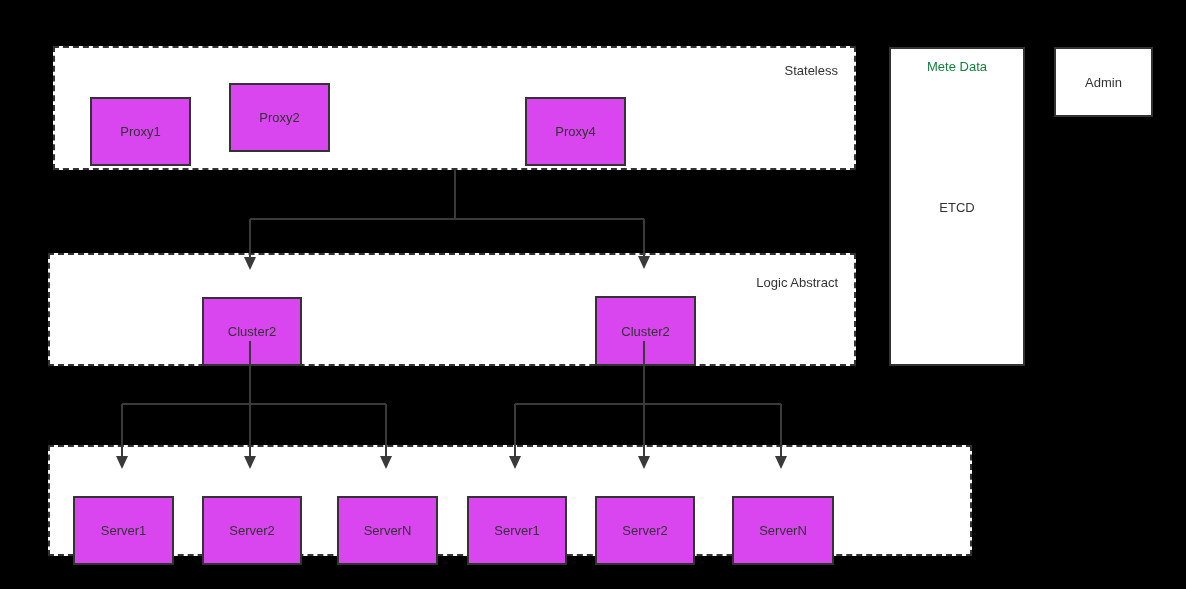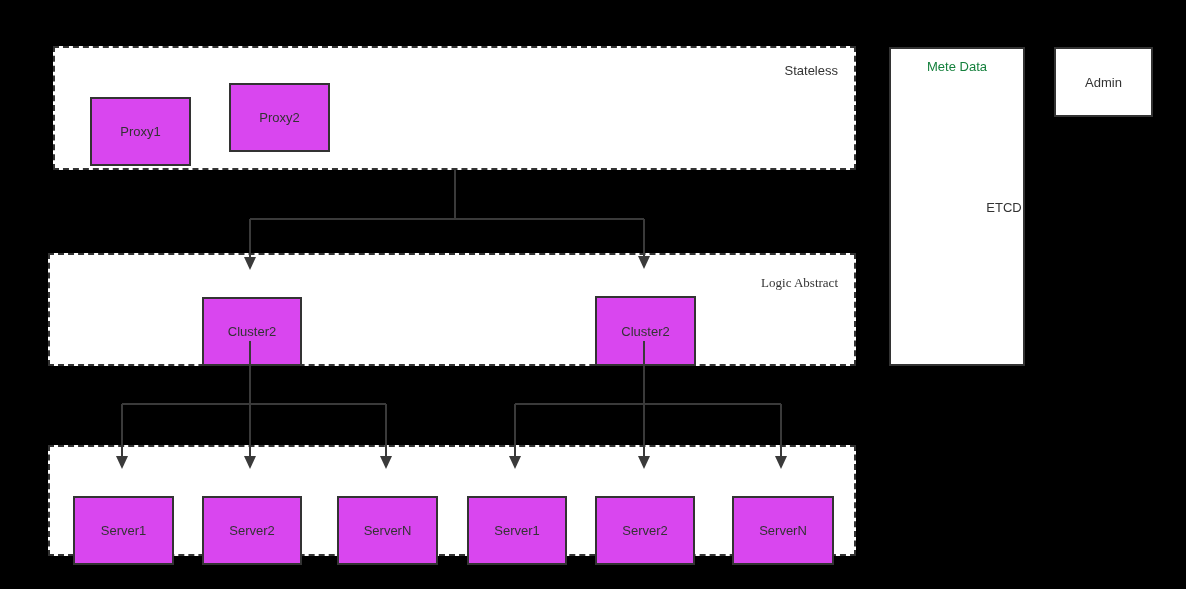--- a/index.html
+++ b/index.html
@@ -65,21 +65,20 @@
     font-size: 13px;
     color: #15803d;
   }
   .meta-content {
     position: absolute;
     top: 50%;
     left: 50%;
     transform: translate(-50%, -50%);
     font-size: 13px;
     color: #333333;
-    margin-left: 47px;
   }
   .admin-box {
     display: flex;
     align-items: center;
     justify-content: center;
   }
   .connectors {
     position: absolute;
     top: 0;
     left: 0;
@@ -104,33 +103,36 @@
 <div class="canvas">
 
   <div class="dashed-container" style="left:53px; top:46px; width:803px; height:124px;">
     <span class="container-label">Stateless</span>
     <div class="node" style="left:35px; top:26px;">
       <span class="node-label">Proxy1</span>
     </div>
     <div class="node" style="left:174px; top:12px;">
       <span class="node-label">Proxy2</span>
     </div>
+    <div class="node" style="left:470px; top:26px;">
+      <span class="node-label">Proxy4</span>
+    </div>
   </div>
 
   <div class="dashed-container" style="left:48px; top:253px; width:808px; height:113px;">
-    <span class="container-label" style="top:20px;font-family:Liberation Serif, serif;">Logic Abstract</span>
+    <span class="container-label" style="top:20px;">Logic Abstract</span>
     <div class="node" style="left:152px; top:19px; width:100px;">
       <span class="node-label">Cluster2</span>
     </div>
     <div class="node" style="left:545px; top:18px; width:101px; height:70px;">
       <span class="node-label">Cluster2</span>
     </div>
   </div>
 
-  <div class="dashed-container" style="left:48px; top:445px; width:808px; height:111px;">
+  <div class="dashed-container" style="left:48px; top:445px; width:924px; height:111px;">
     <div class="node" style="left:23px; top:26px;">
       <span class="node-label">Server1</span>
     </div>
     <div class="node" style="left:152px; top:26px; width:100px;">
       <span class="node-label">Server2</span>
     </div>
     <div class="node" style="left:287px; top:26px;">
       <span class="node-label">ServerN</span>
     </div>
     <div class="node" style="left:417px; top:26px; width:100px;">

